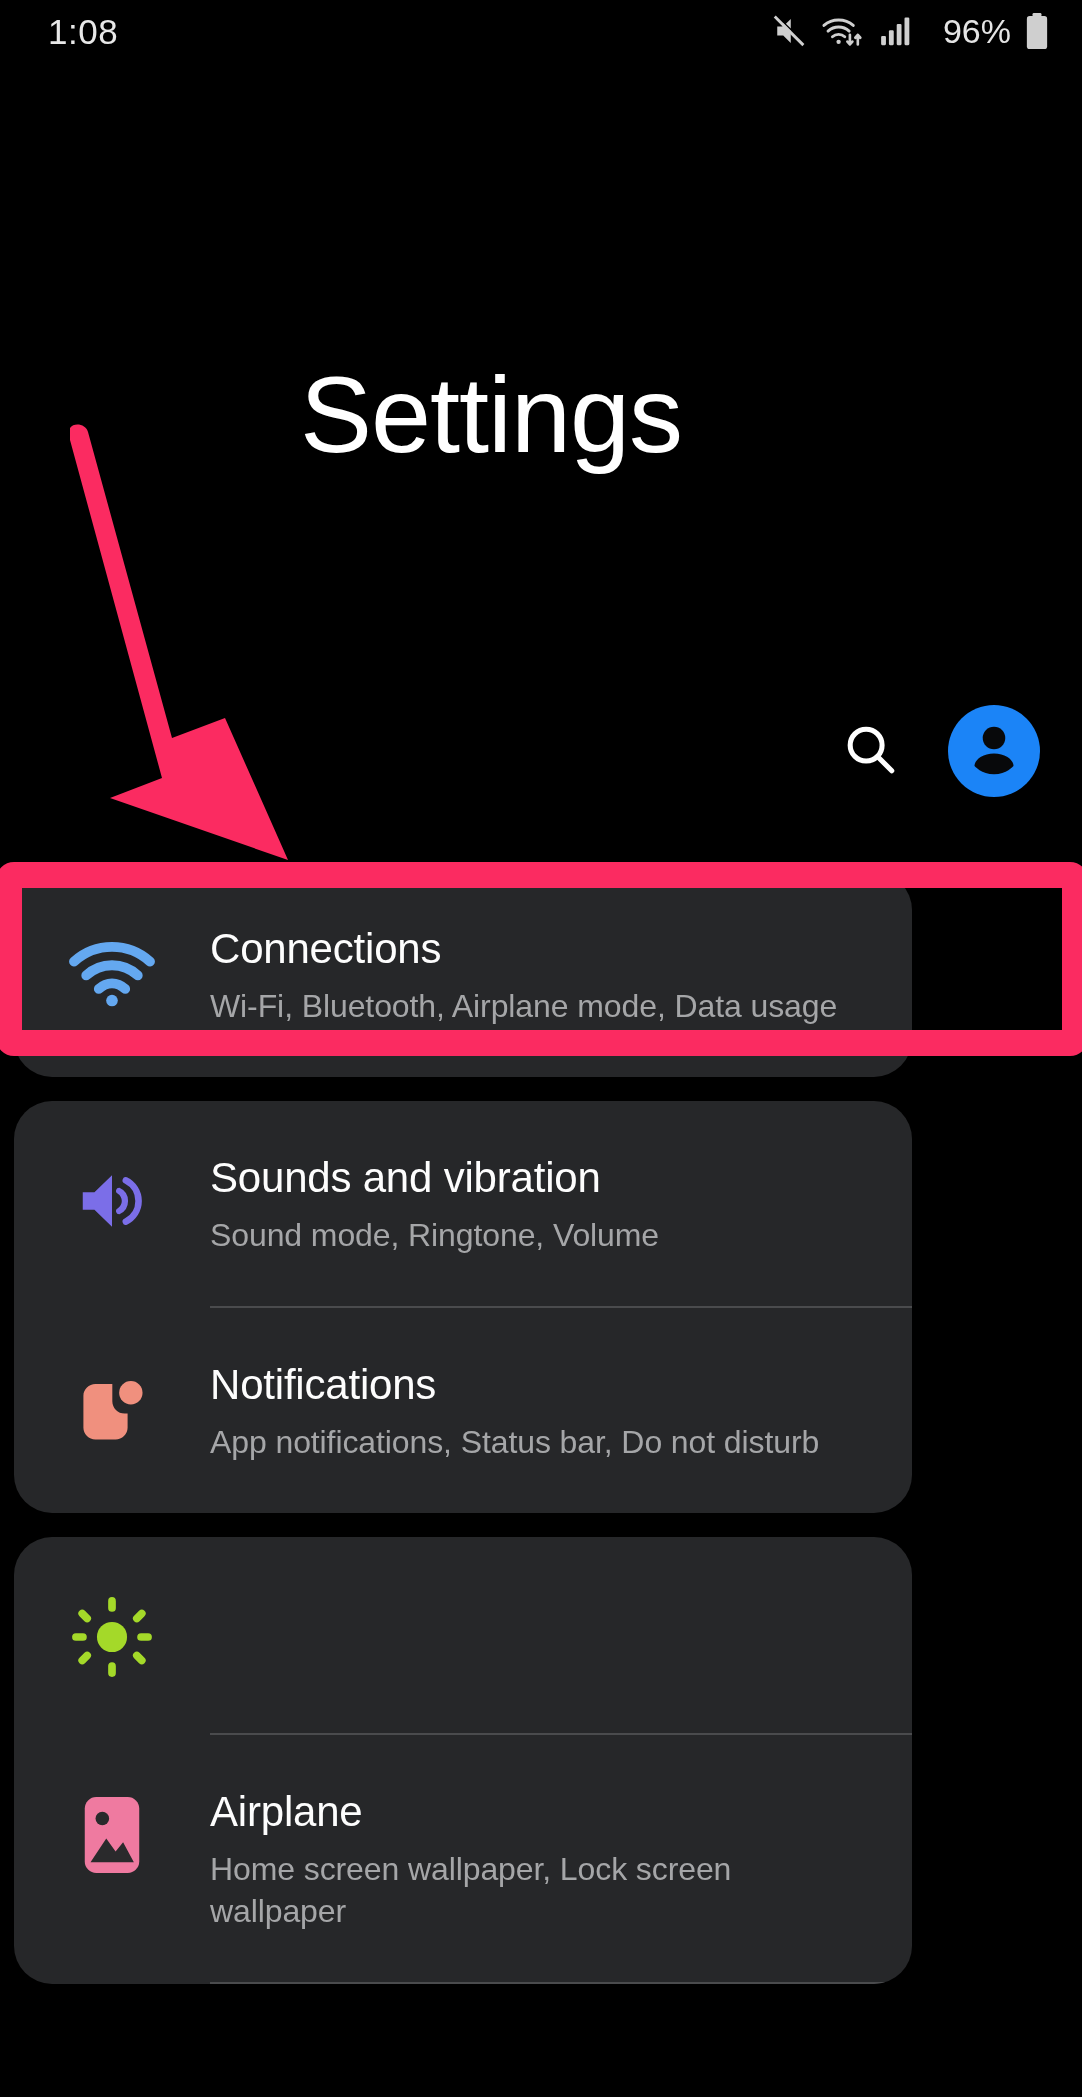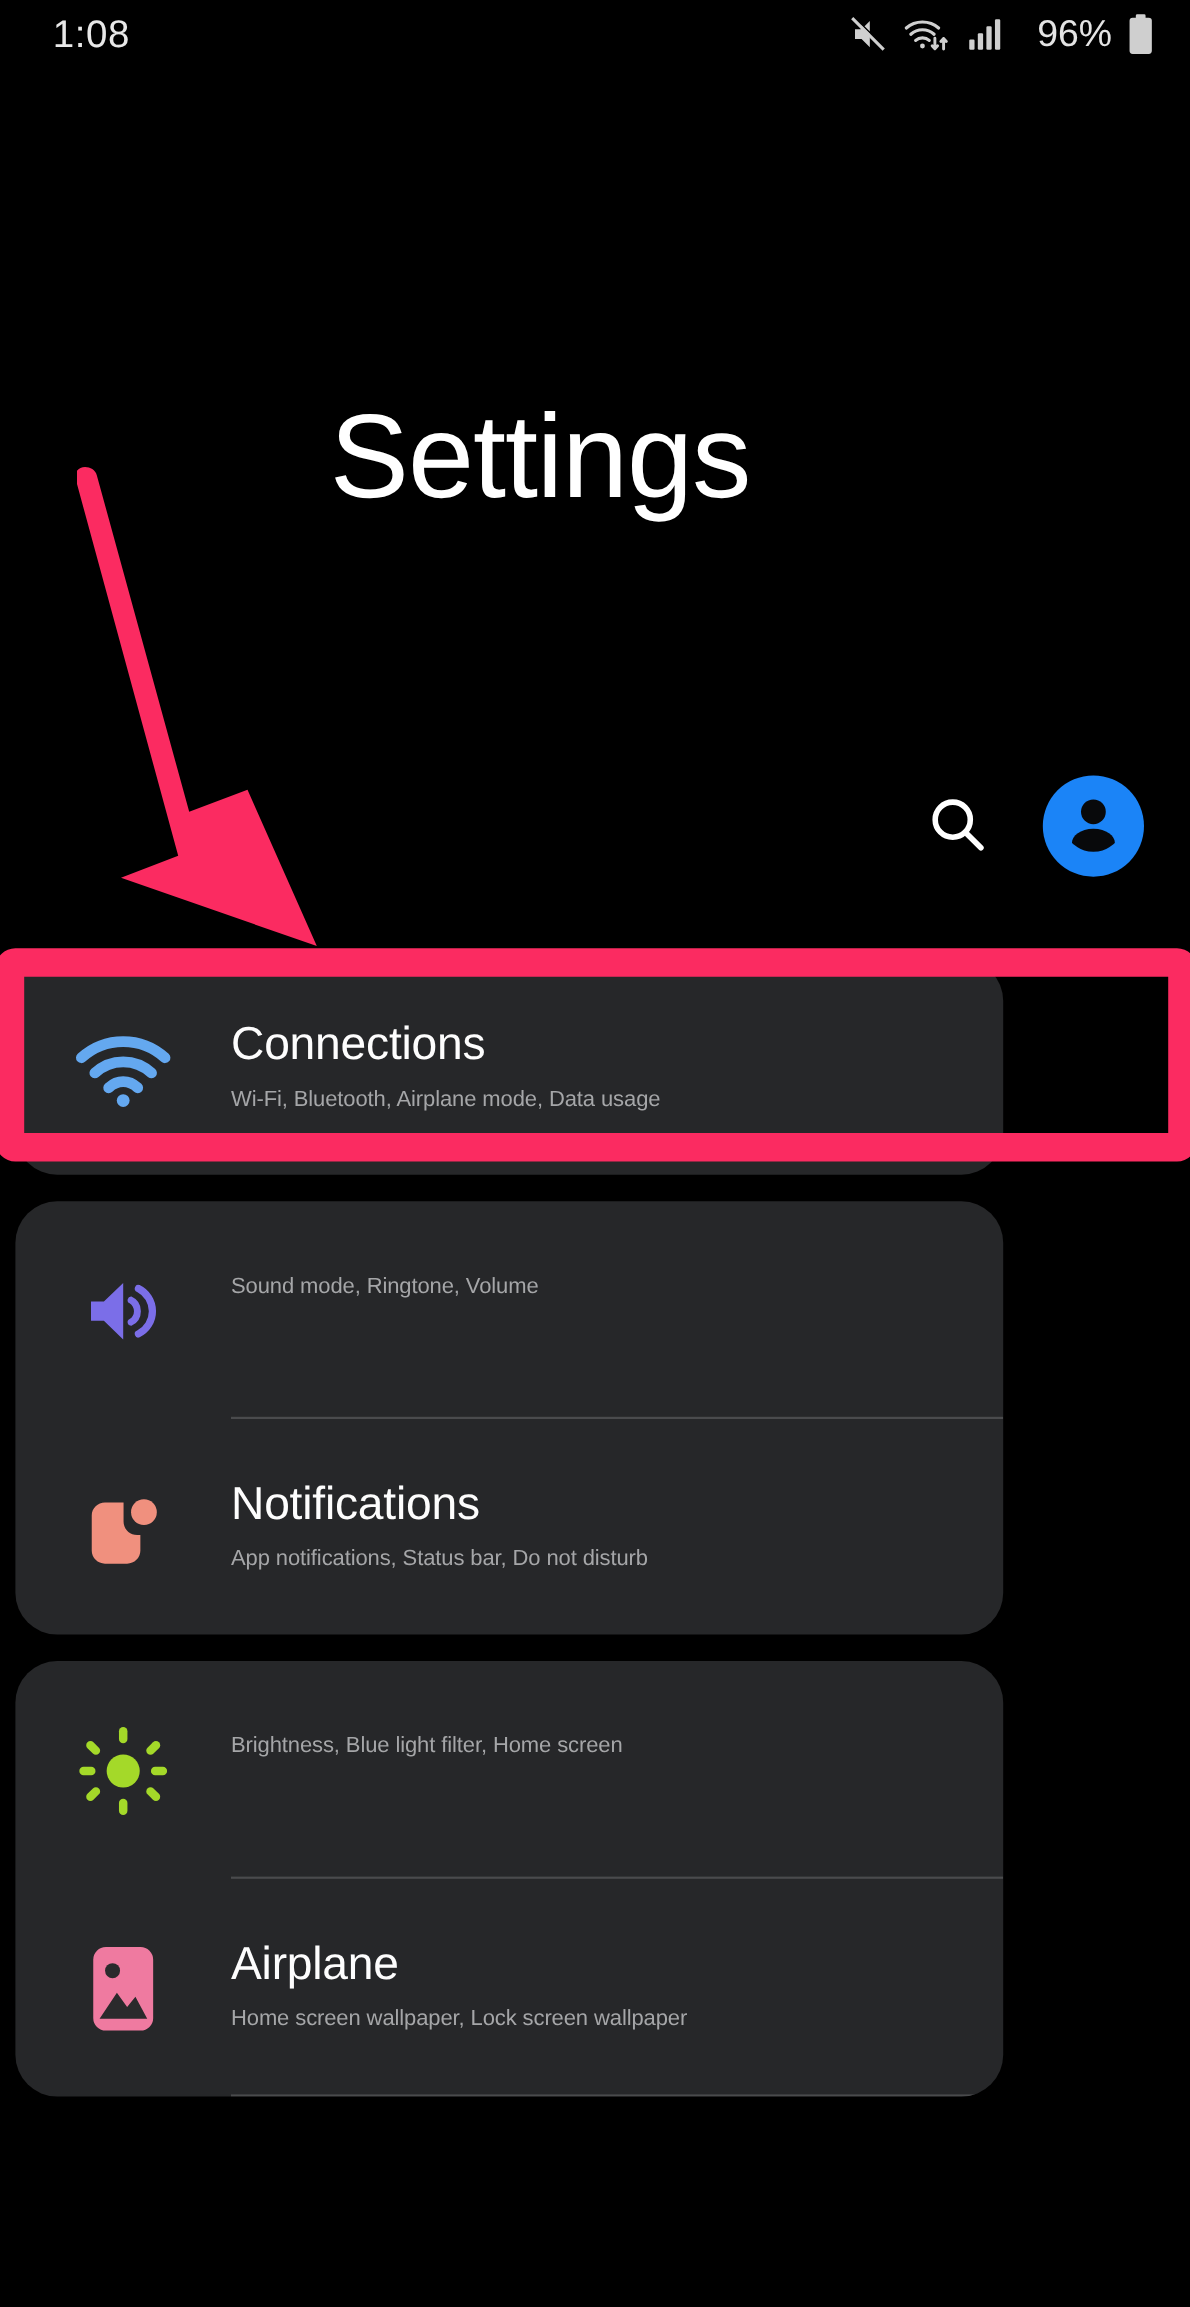--- a/index.html
+++ b/index.html
@@ -126,21 +126,21 @@
   }
 
   .row-title {
     font-size: 42px;
     font-weight: 400;
     color: #fdfdfd;
     line-height: 1.18;
     letter-spacing: -0.2px;
   }
   .row-sub {
-    font-size: 20px;
+    font-size: 32px;
     color: #a5a6a8;
     line-height: 1.3;
     margin-top: 12px;
     letter-spacing: -0.1px;
   }
 
   .divider {
     height: 2px;
     background: #4a4b4d;
     margin-left: 196px;
@@ -265,20 +265,21 @@
 
     <div class="row">
       <div class="row-icon">
         <svg width="86" height="78" viewBox="0 0 24 24" fill="#7b6ee8">
           <path d="M3 9.3v5.4h3.6L12 19.9V4.1L6.6 9.3H3z"></path>
           <path d="M14.3 7.9a1 1 0 0 0-.5 1.9 2.6 2.6 0 0 1 0 4.4 1 1 0 0 0 .5 1.9 4.5 4.5 0 0 0 0-8.2z"></path>
           <path d="M16.6 4.7a1 1 0 0 0-.7 1.9 6.1 6.1 0 0 1 0 10.8 1 1 0 0 0 .7 1.9 8.1 8.1 0 0 0 0-14.6z"></path>
         </svg>
       </div>
       <div class="row-text">
+        <div class="row-title">Sounds and vibration</div>
         <div class="row-sub">Sound mode, Ringtone, Volume</div>
       </div>
     </div>
 
     <div class="divider"></div>
 
     <div class="row">
       <div class="row-icon">
         <svg width="82" height="78" viewBox="0 0 24 24" fill="#f0907e">
           <path d="M3.2 8.2c0-2 1.7-3.6 3.7-3.6h5.2v5.3c0 2.1 1.7 3.8 3.8 3.8h0.9v4.4c0 2-1.7 3.6-3.7 3.6H6.9c-2 0-3.7-1.6-3.7-3.6V8.2z"></path>
@@ -303,21 +304,20 @@
           <rect x="10.9" y="19.2" width="2.2" height="4.2" rx="1.1"></rect>
           <rect x="0.6" y="10.9" width="4.2" height="2.2" rx="1.1"></rect>
           <rect x="19.2" y="10.9" width="4.2" height="2.2" rx="1.1"></rect>
           <rect x="3.1" y="3.9" width="2.2" height="4.2" rx="1.1" transform="rotate(-45 4.2 6)"></rect>
           <rect x="18.7" y="15.9" width="2.2" height="4.2" rx="1.1" transform="rotate(-45 19.8 18)"></rect>
           <rect x="3.1" y="15.9" width="2.2" height="4.2" rx="1.1" transform="rotate(45 4.2 18)"></rect>
           <rect x="18.7" y="3.9" width="2.2" height="4.2" rx="1.1" transform="rotate(45 19.8 6)"></rect>
         </svg>
       </div>
       <div class="row-text">
-        <div class="row-sub">Brightness, Blue light filter, Home screen</div>
       </div>
     </div>
 
     <div class="divider"></div>
 
     <div class="row">
       <div class="row-icon">
         <svg width="66" height="86" viewBox="0 0 18 24" fill="none">
           <rect x="1.4" y="1.4" width="15.2" height="21.2" rx="3.2" fill="#ef7aa0"></rect>
           <circle cx="6.3" cy="7.4" r="1.9" fill="#2a2a2c"></circle>

